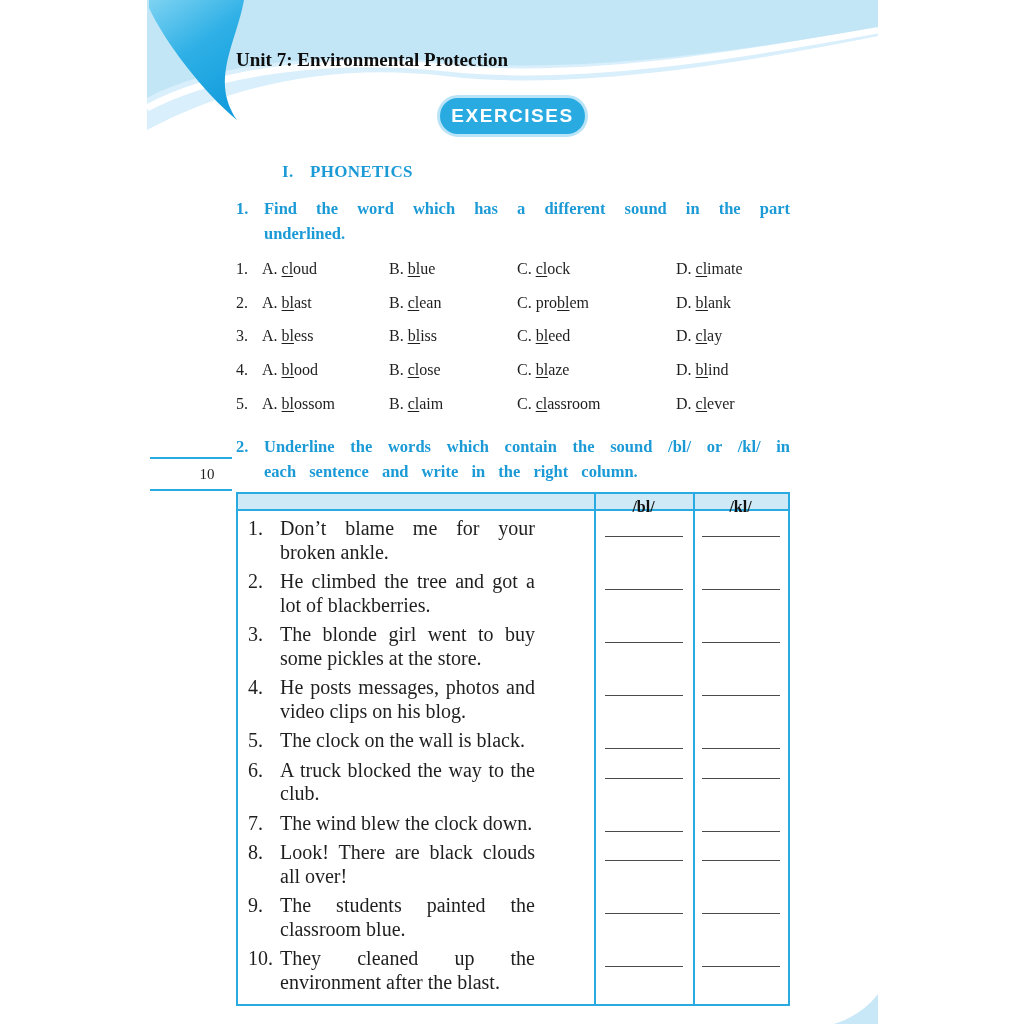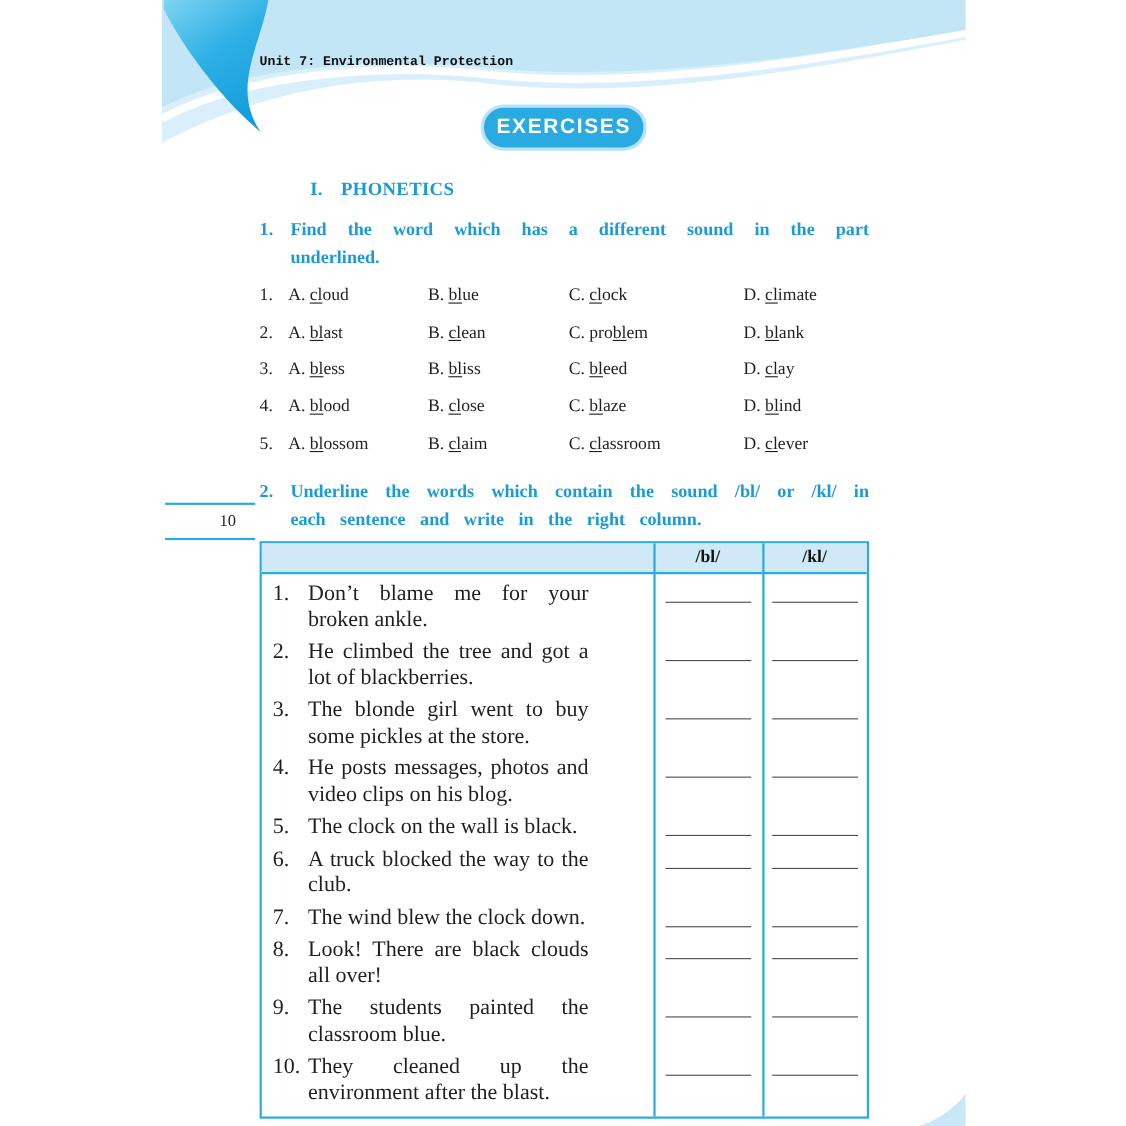--- a/index.html
+++ b/index.html
@@ -9,21 +9,21 @@
     font-family:"Liberation Serif","DejaVu Serif",serif;
     color:#1f1f1f;
   }
   .page { position:absolute; left:147px; top:0; width:731px; height:1024px; background:#fff; overflow:hidden; }
 
   .banner { position:absolute; top:0; left:0; width:731px; height:150px; display:block; }
   .corner-svg { position:absolute; right:0; bottom:0; width:44px; height:30px; display:block; }
 
   .unit-title {
     position:absolute; left:89px; top:49px;
-    font-family:Liberation Mono, monospace; font-weight:bold; font-size:12px; color:#0d0d0d;
+    font-family:Liberation Serif, serif; font-weight:bold; font-size:19px; color:#0d0d0d;
   }
 
   .pill {
     position:absolute; left:290px; top:95px; width:151px; height:42px;
     background:#29abe2; border:3px solid #b9e3f7; border-radius:22px;
     display:flex; align-items:center; justify-content:center;
     font-family:Liberation Sans, sans-serif; font-weight:bold; font-size:19px;
     letter-spacing:1.5px; color:#ffffff;
   }
 
@@ -41,21 +41,21 @@
     display:grid; grid-template-columns:26px 127px 128px 159px 114px;
     font-size:16px; line-height:33.7px;
   }
   .options u { text-underline-offset:2px; }
 
   .pagebox { position:absolute; left:3px; top:457px; width:82px; }
   .pagebox .pline { height:2px; background:#29abe2; }
   .pagebox .pnum  { line-height:30px; font-size:15px; text-align:center; padding-left:32px; }
 
   .stable { position:absolute; left:89px; top:492px; width:554px; border:2px solid #29abe2; background:#fff; }
-  .thead { display:grid; grid-template-columns:356px 99px 95px; height:28px; background:#cfe9f7; border-bottom:2px solid #29abe2; }
+  .thead { display:grid; grid-template-columns:356px 99px 95px; height:17px; background:#cfe9f7; border-bottom:2px solid #29abe2; }
   .th { font-weight:bold; font-size:16px; line-height:26px; text-align:center; color:#111; }
   .tbody { padding-bottom:10px; position:relative; }
   .vline { position:absolute; top:0; bottom:0; width:2px; background:#29abe2; z-index:2; }
   .vline.v1 { left:356px; } .vline.v2 { left:455px; }
   .trow { display:grid; grid-template-columns:356px 99px 95px; }
   .sent-cell { padding:6px 10px 0 10px; }
   .sent { padding-left:32px; text-indent:-32px; text-align:justify; font-size:20px; line-height:23.5px; width:287px; }
   .sent-num { display:inline-block; width:32px; text-indent:0; }
   .ans-cell { padding-top:6px; }
   .blank { width:78px; height:20px; border-bottom:1.5px solid #4a4a4a; margin:0 auto; }

